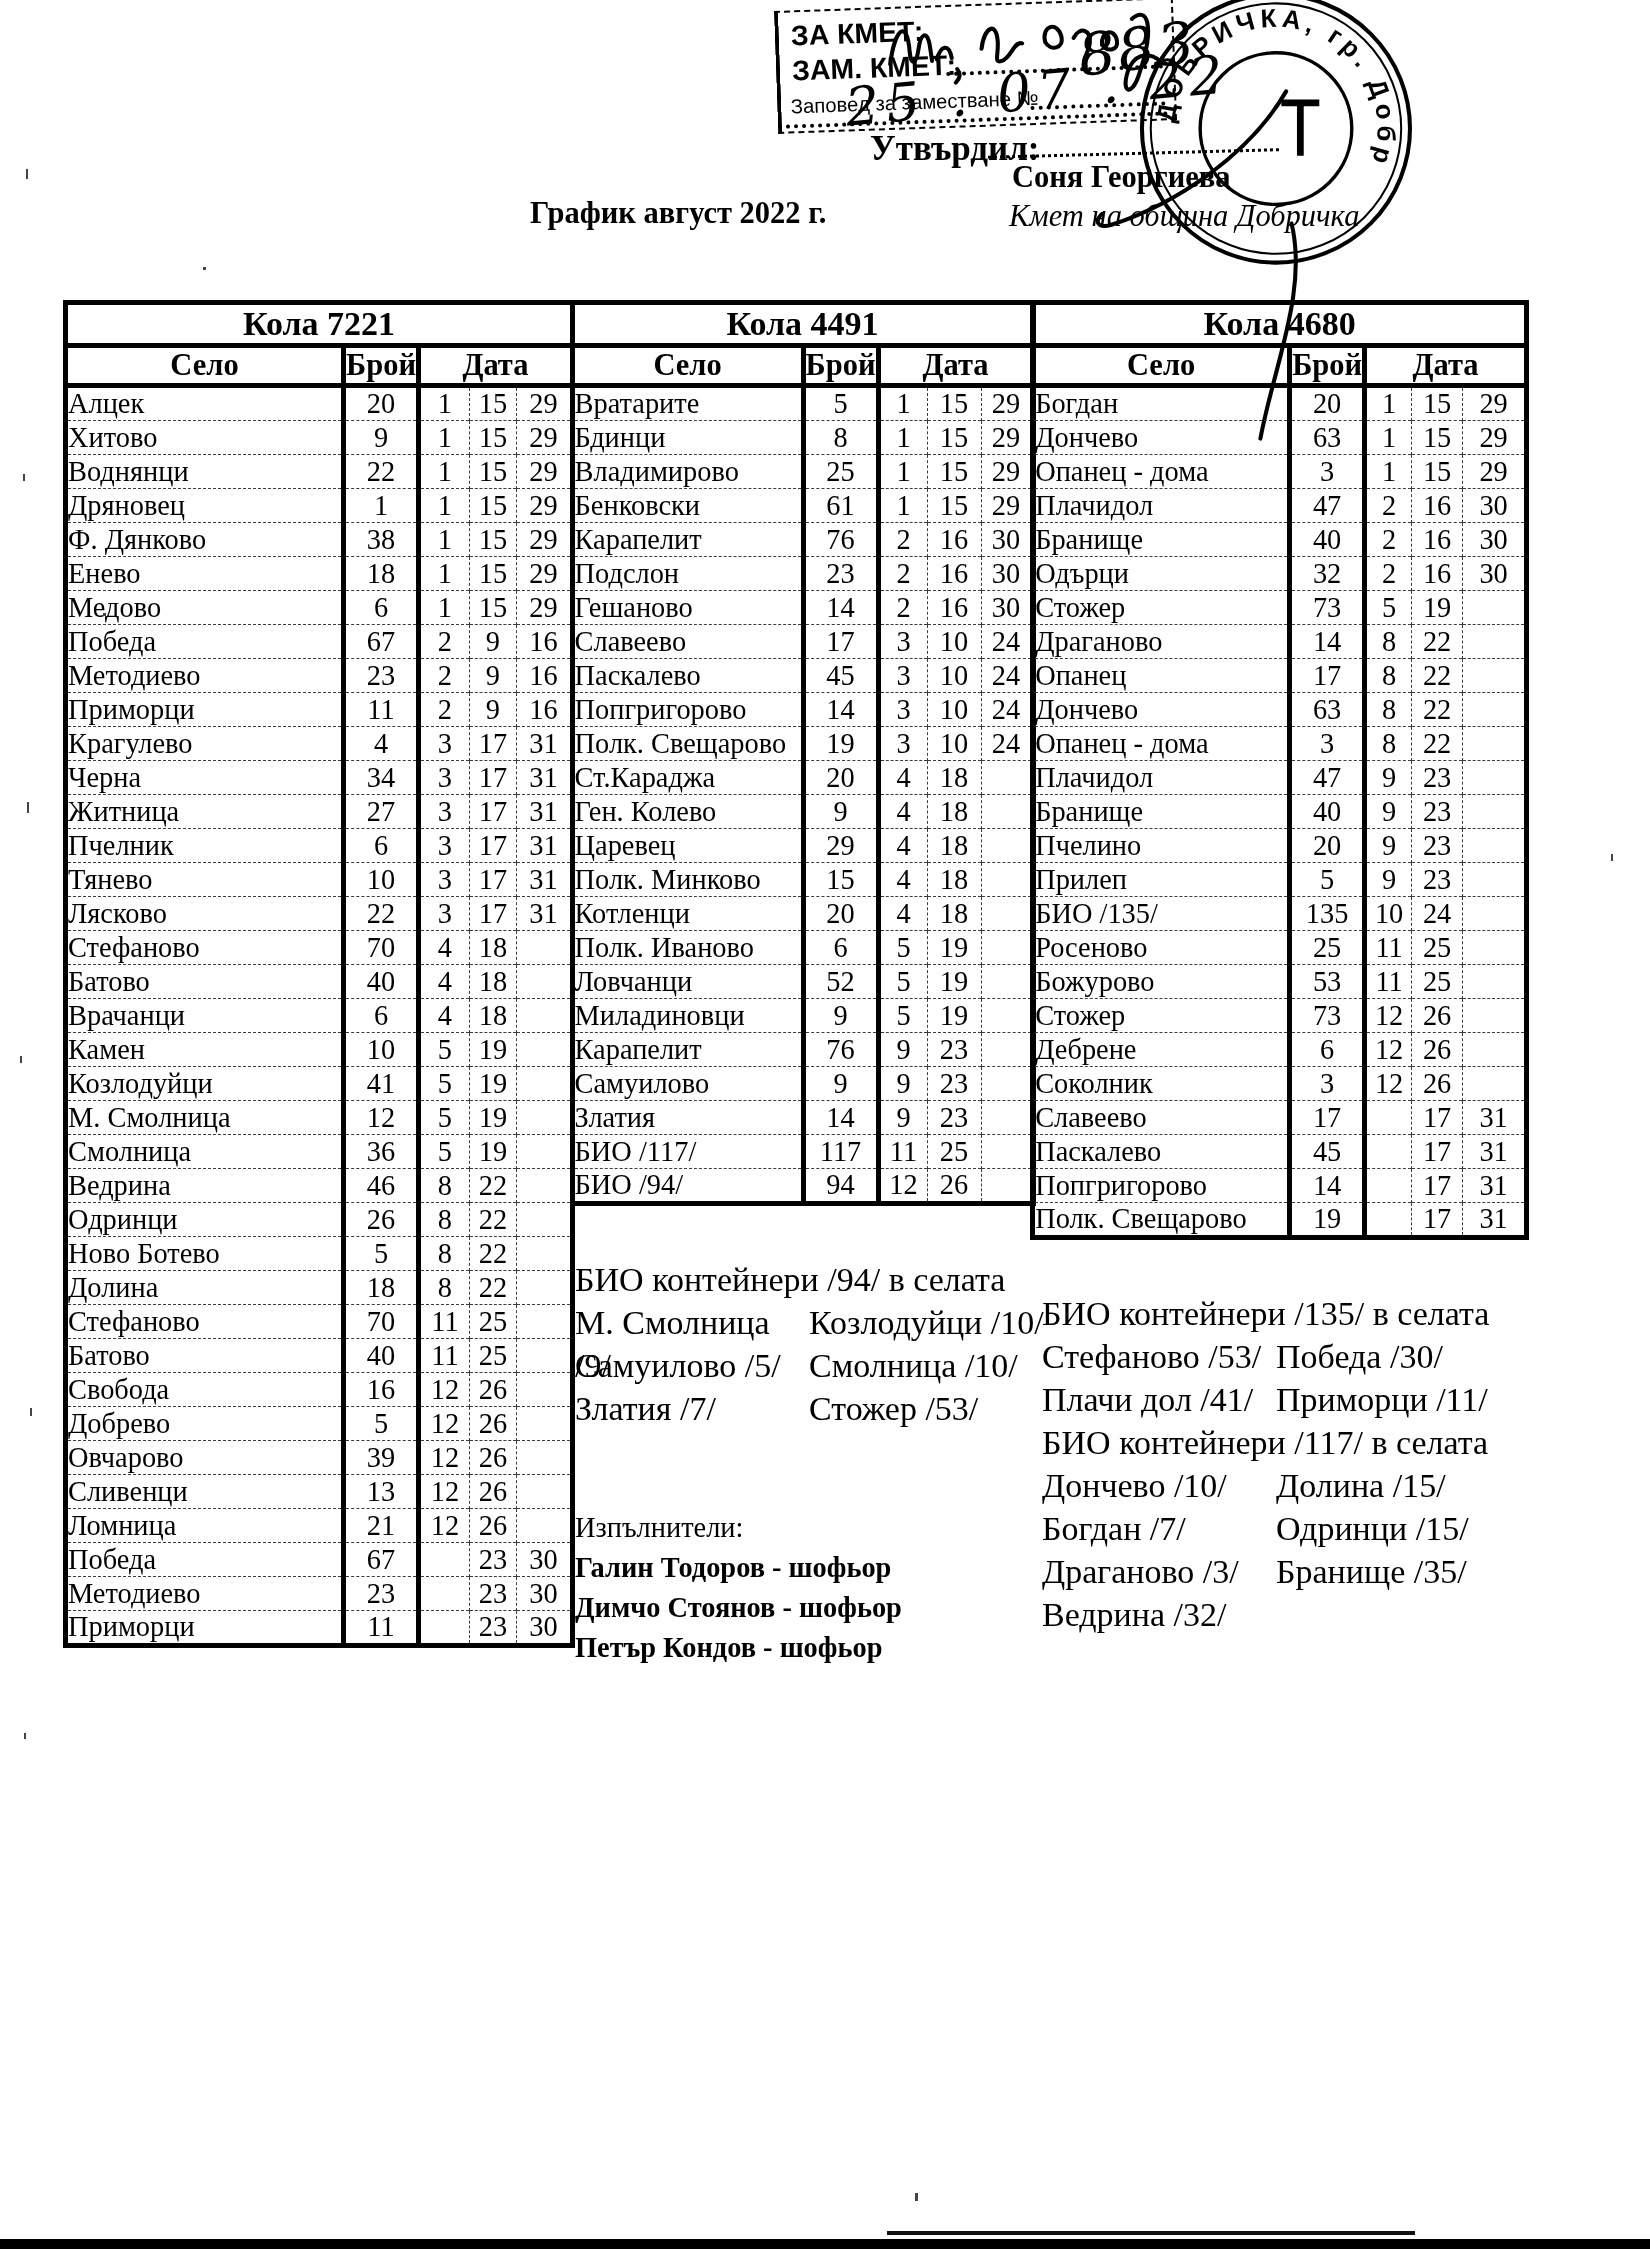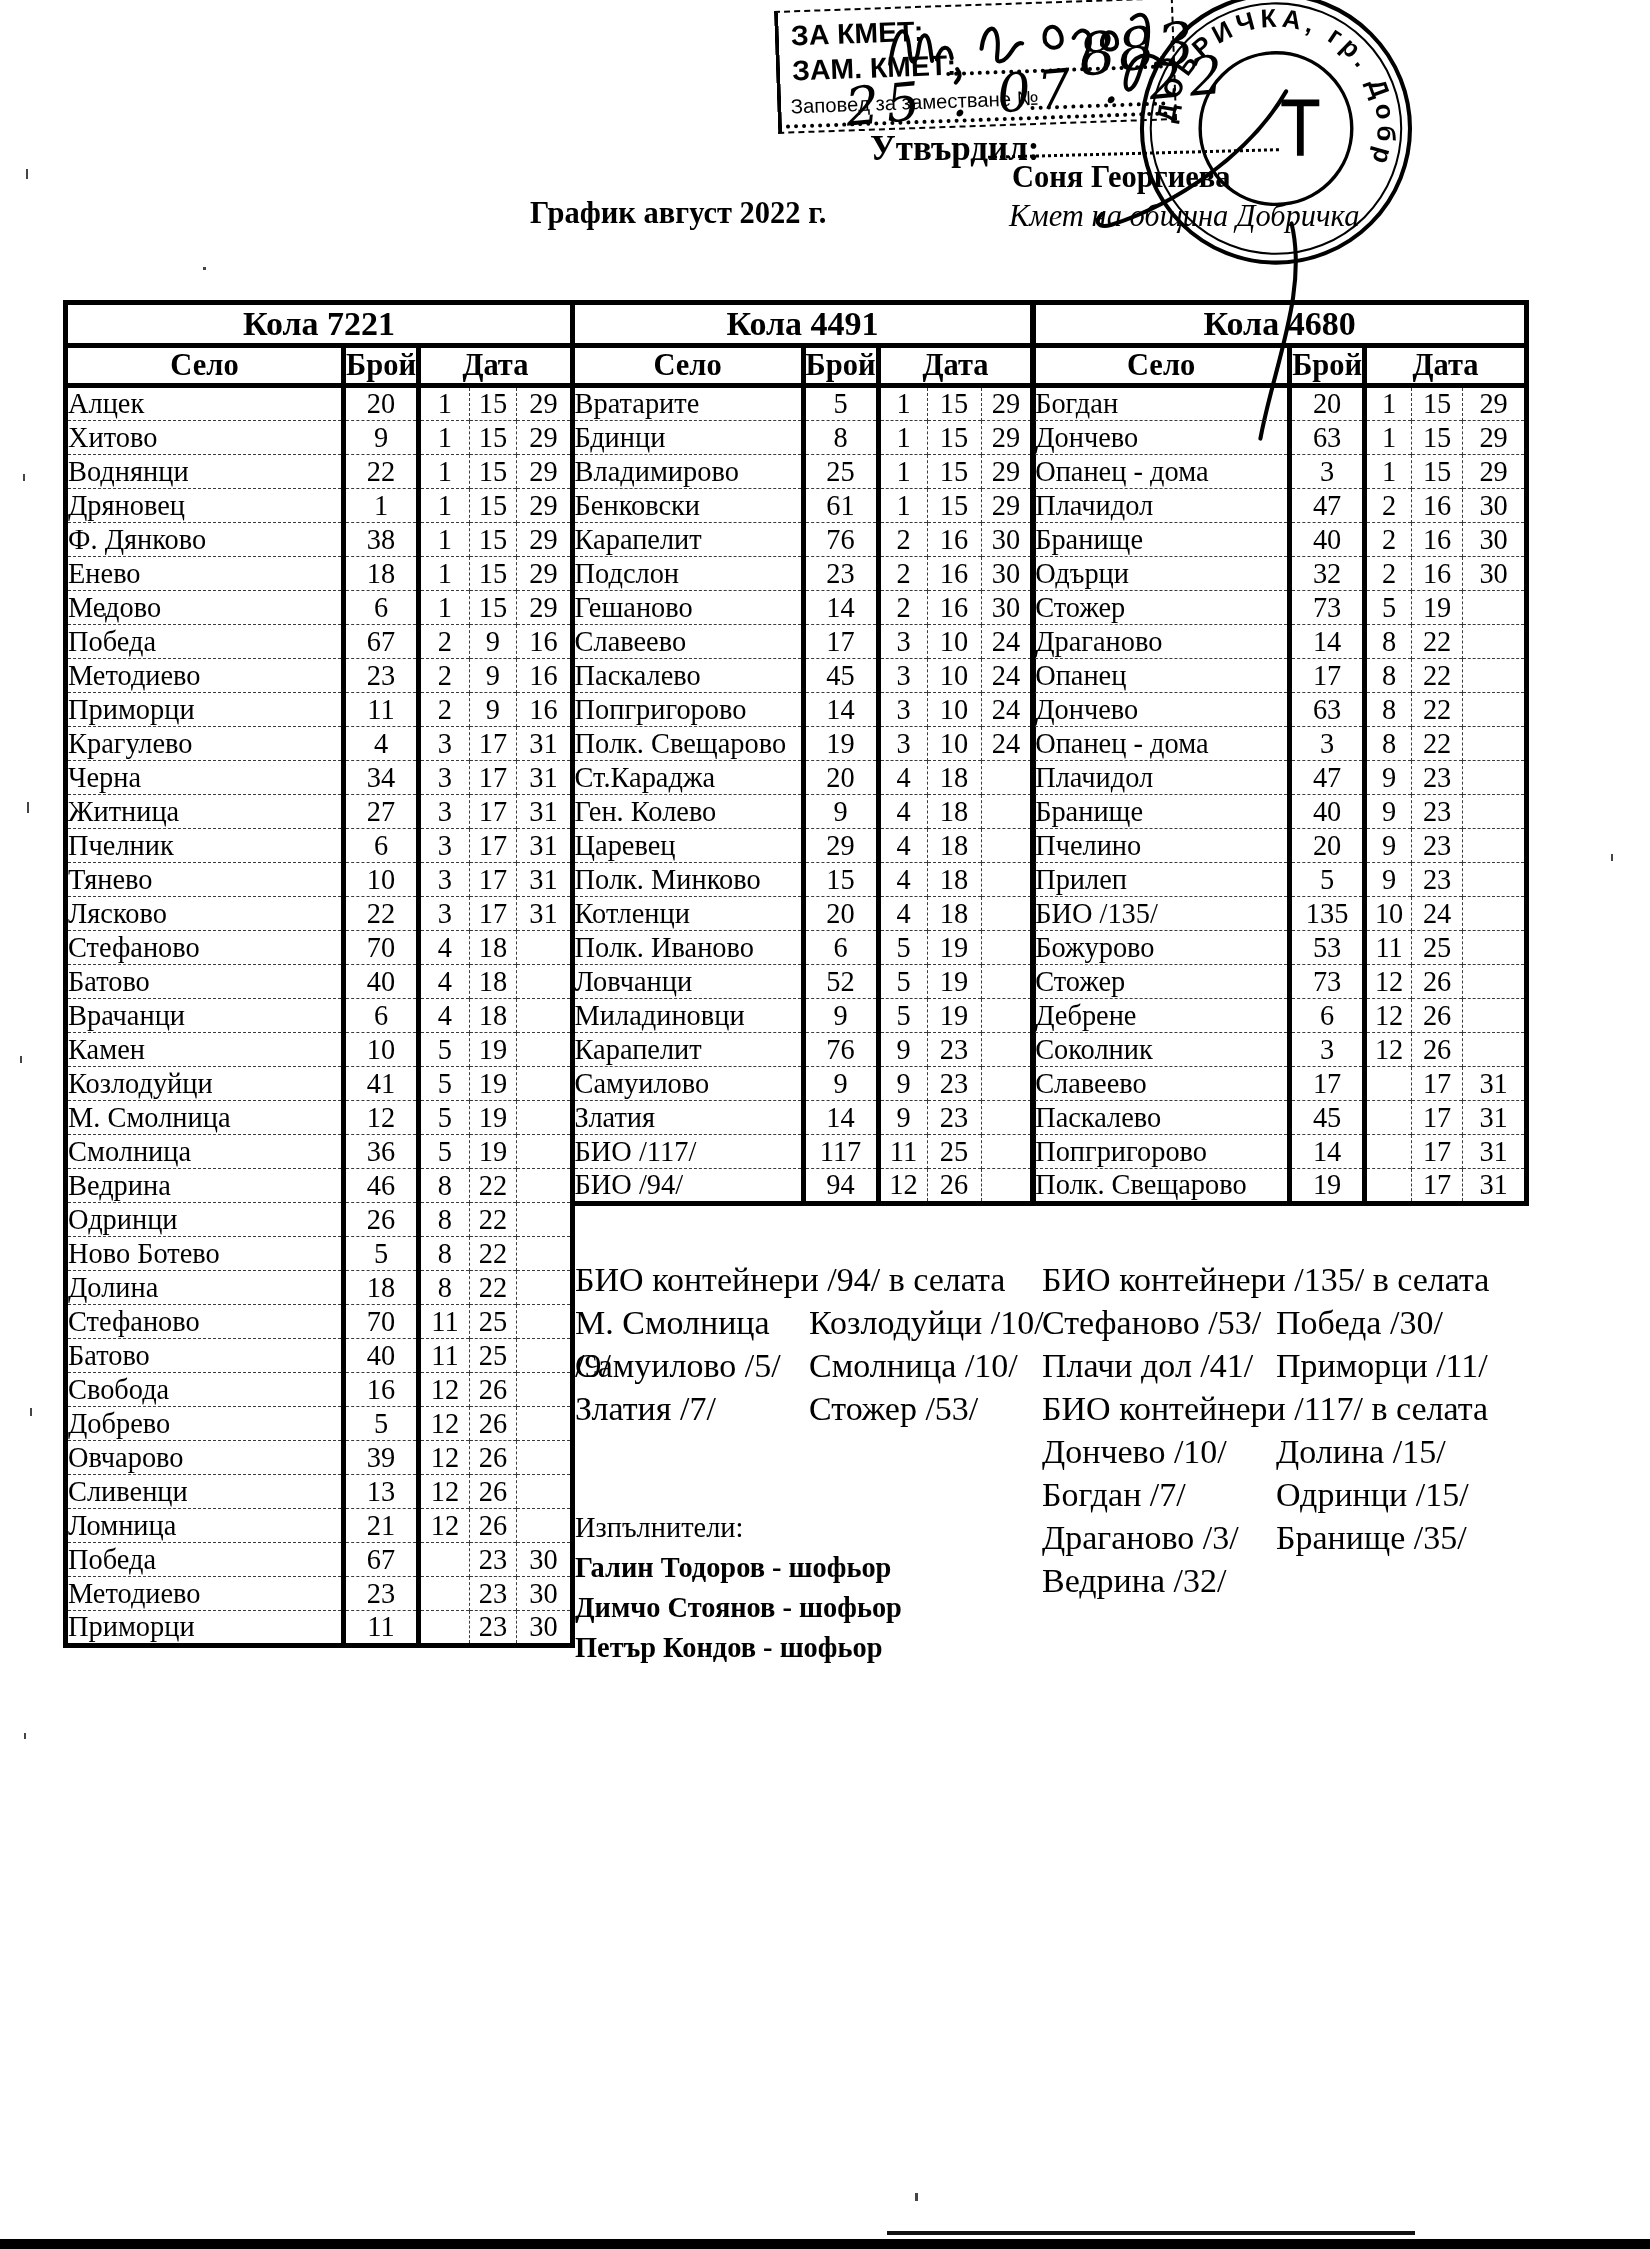--- a/index.html
+++ b/index.html
@@ -714,20 +714,27 @@
           <td class="d3"></td>
         </tr>
         <tr>
           <td class="selo">БИО /135/</td>
           <td class="broy">135</td>
           <td class="d1">10</td>
           <td class="d2">24</td>
           <td class="d3"></td>
         </tr>
         <tr>
+          <td class="selo">Росеново</td>
+          <td class="broy">25</td>
+          <td class="d1">11</td>
+          <td class="d2">25</td>
+          <td class="d3"></td>
+        </tr>
+        <tr>
           <td class="selo">Божурово</td>
           <td class="broy">53</td>
           <td class="d1">11</td>
           <td class="d2">25</td>
           <td class="d3"></td>
         </tr>
         <tr>
           <td class="selo">Стожер</td>
           <td class="broy">73</td>
           <td class="d1">12</td>
@@ -792,21 +799,21 @@
         <span class="c1">Самуилово /5/</span>
         <span class="c2">Смолница /10/</span>
       </div>
       <div class="pair-row">
         <span class="c1">Златия /7/</span>
         <span class="c2">Стожер /53/</span>
       </div>
     </div>
 </div>
 
-<div class="notes" style="left:1042px; top:1258px;">
+<div class="notes" style="left:1042px; top:1292px;">
   <div class="note-heading">БИО контейнери /135/ в селата</div>
   <div>
       <div class="pair-row">
         <span class="c1">Стефаново /53/</span>
         <span class="c2">Победа /30/</span>
       </div>
       <div class="pair-row">
         <span class="c1">Плачи дол /41/</span>
         <span class="c2">Приморци /11/</span>
       </div>

